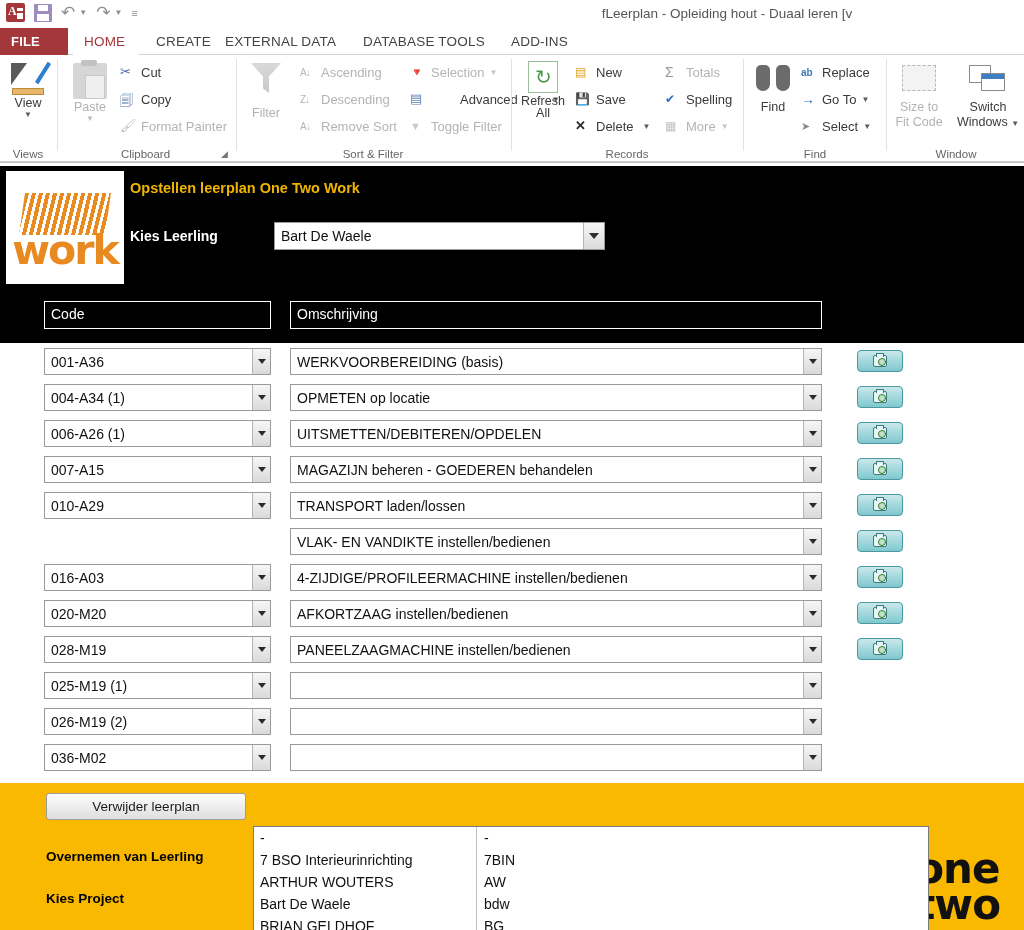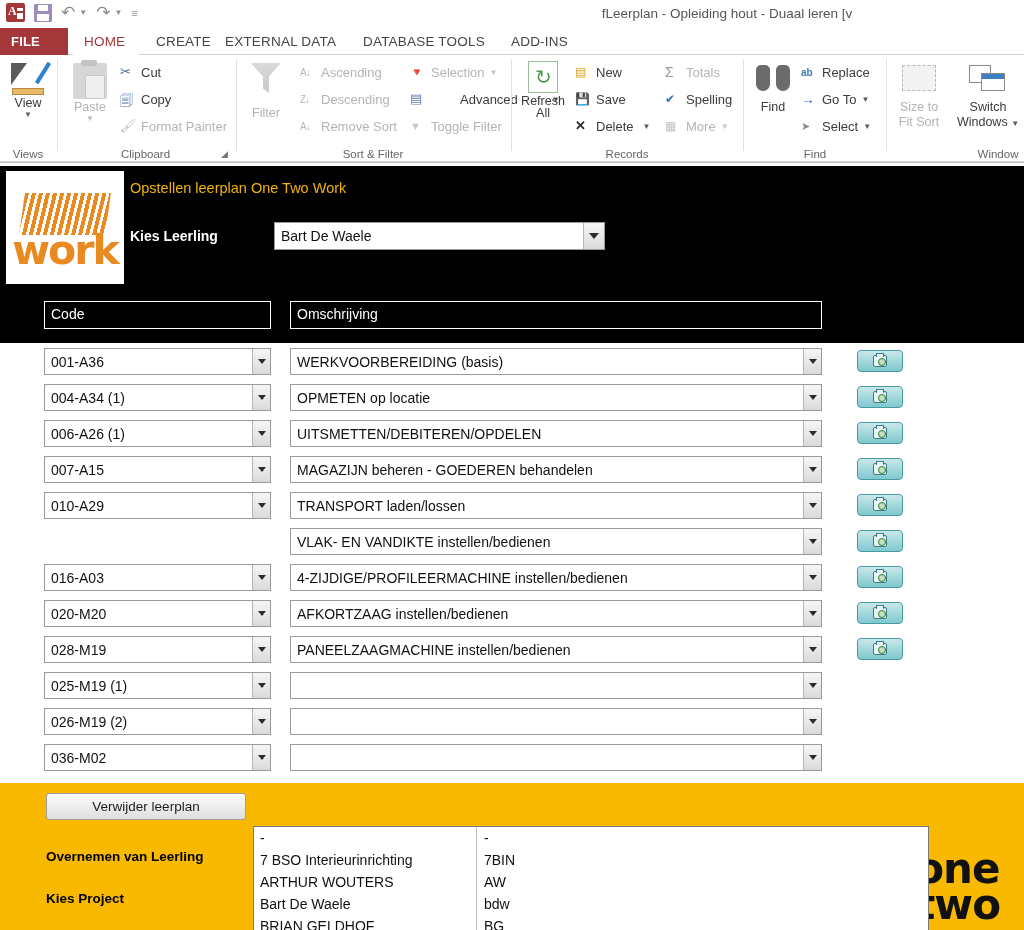--- a/index.html
+++ b/index.html
@@ -150,21 +150,21 @@
     background: repeating-linear-gradient(96deg,#e98a20 0 4px,#fff 4px 7px);
     transform: skewX(-8deg);
   }
   .logo-word {
     position:relative; font-size:41px; font-weight:bold; color:#e98a20;
     font-family:"DejaVu Sans", sans-serif; letter-spacing:-2px; line-height:40px;
     margin-bottom:14px;
     margin-top:36px;
   }
   .form-title {
-    position:absolute; left:130px; top:14px; font-size:14.5px; font-weight:normal; color:#f0b400;
+    position:absolute; left:130px; top:14px; font-size:14.5px; font-weight:bold; color:#f0b400;
   }
   .lbl-leerling {
     position:absolute; left:130px; top:62px; font-size:14px; color:#fff; font-weight:600;
   }
   .combo {
     position:absolute; background:#fff; border:1px solid #9a9a9a; display:flex; align-items:center;
   }
   .combo .val {
     flex:1; padding:0 6px; font-size:14px; color:#111; white-space:nowrap; overflow:hidden;
   }
@@ -400,25 +400,25 @@
       </div>
       <div class="smallbtn" style="left:56px;top:63px;">
         <span class="ic ic-selct"></span>
         <span>Select</span>
         <span class="caretdn">▼</span>
       </div>
       <div class="gtitle">Find</div>
     </div>
     <div class="gsep" style="left:886px;"></div>
 
-    <div class="rgroup" style="left:888px;width:136px;padding-left:42px;">
+    <div class="rgroup" style="left:888px;width:136px;">
       <div class="bigbtn dim" style="left:0;width:62px;">
         <div class="sizeform"></div>
         <div class="lbl" style="margin-top:10px;">Size to</div>
-        <div class="lbl">Fit Sort</div>
+        <div class="lbl">Fit Code</div>
       </div>
       <div class="bigbtn" style="left:66px;width:68px;">
         <div class="switchwin">
           <div class="w1"></div>
             <div class="w2"></div>
             <div class="w2b"></div>
         </div>
         <div class="lbl" style="margin-top:8px;">Switch</div>
         <div class="lbl">
           <span>Windows</span> <span class="caretdn" style="display:inline;">▼</span>

